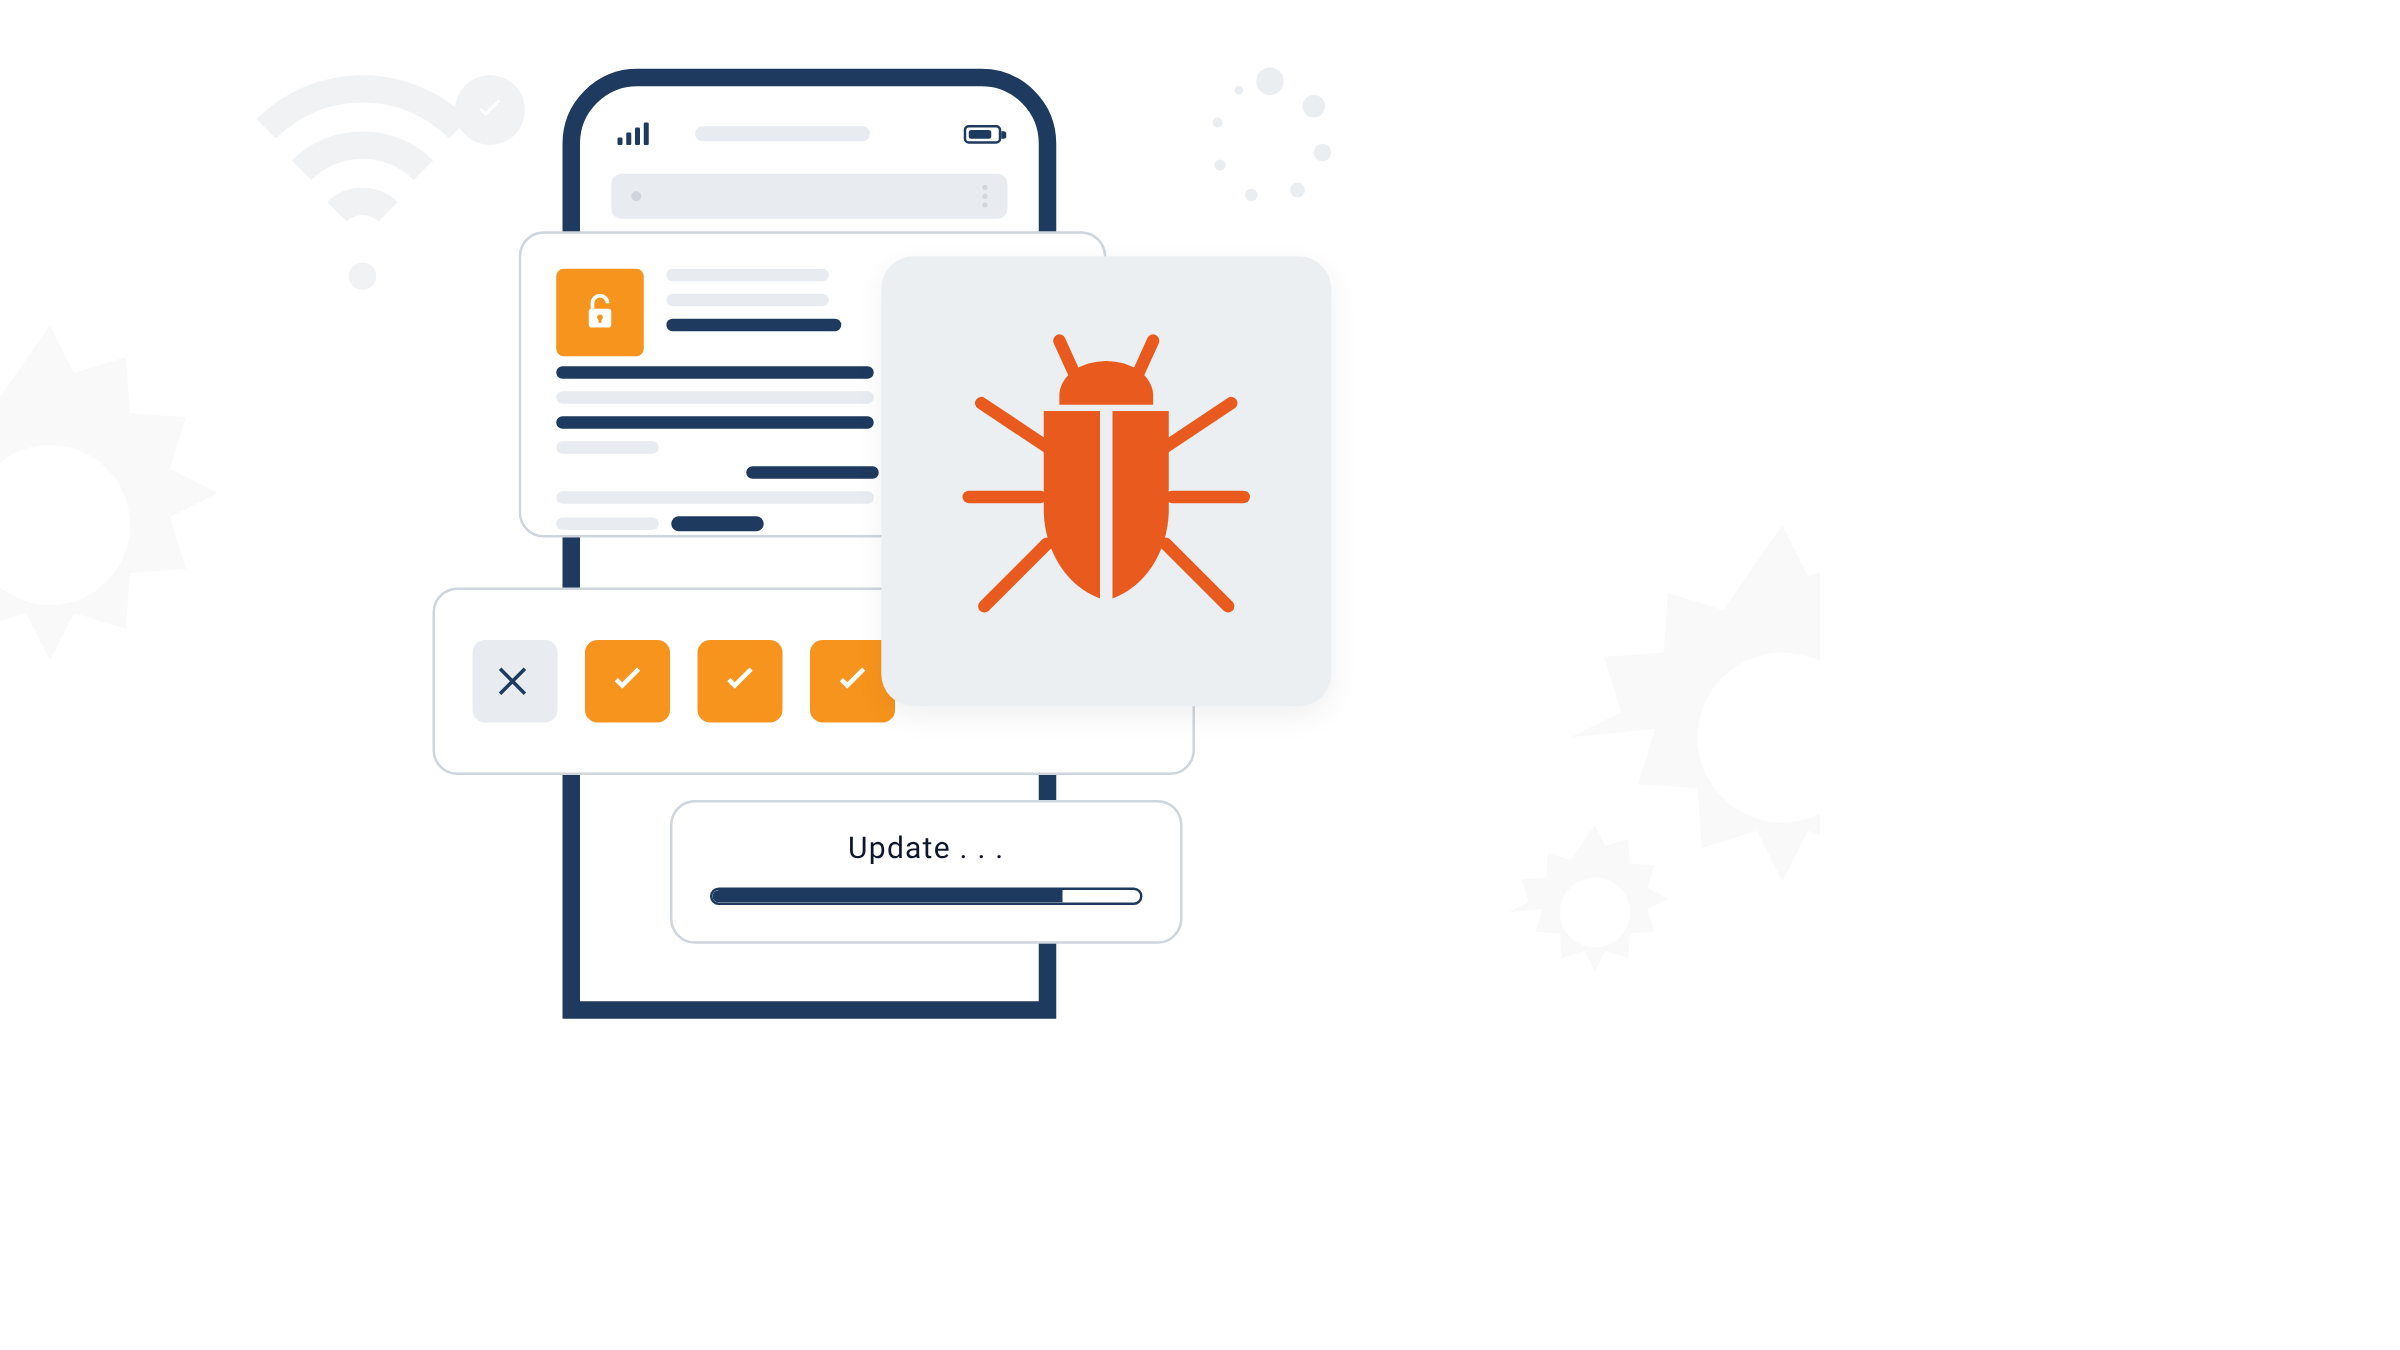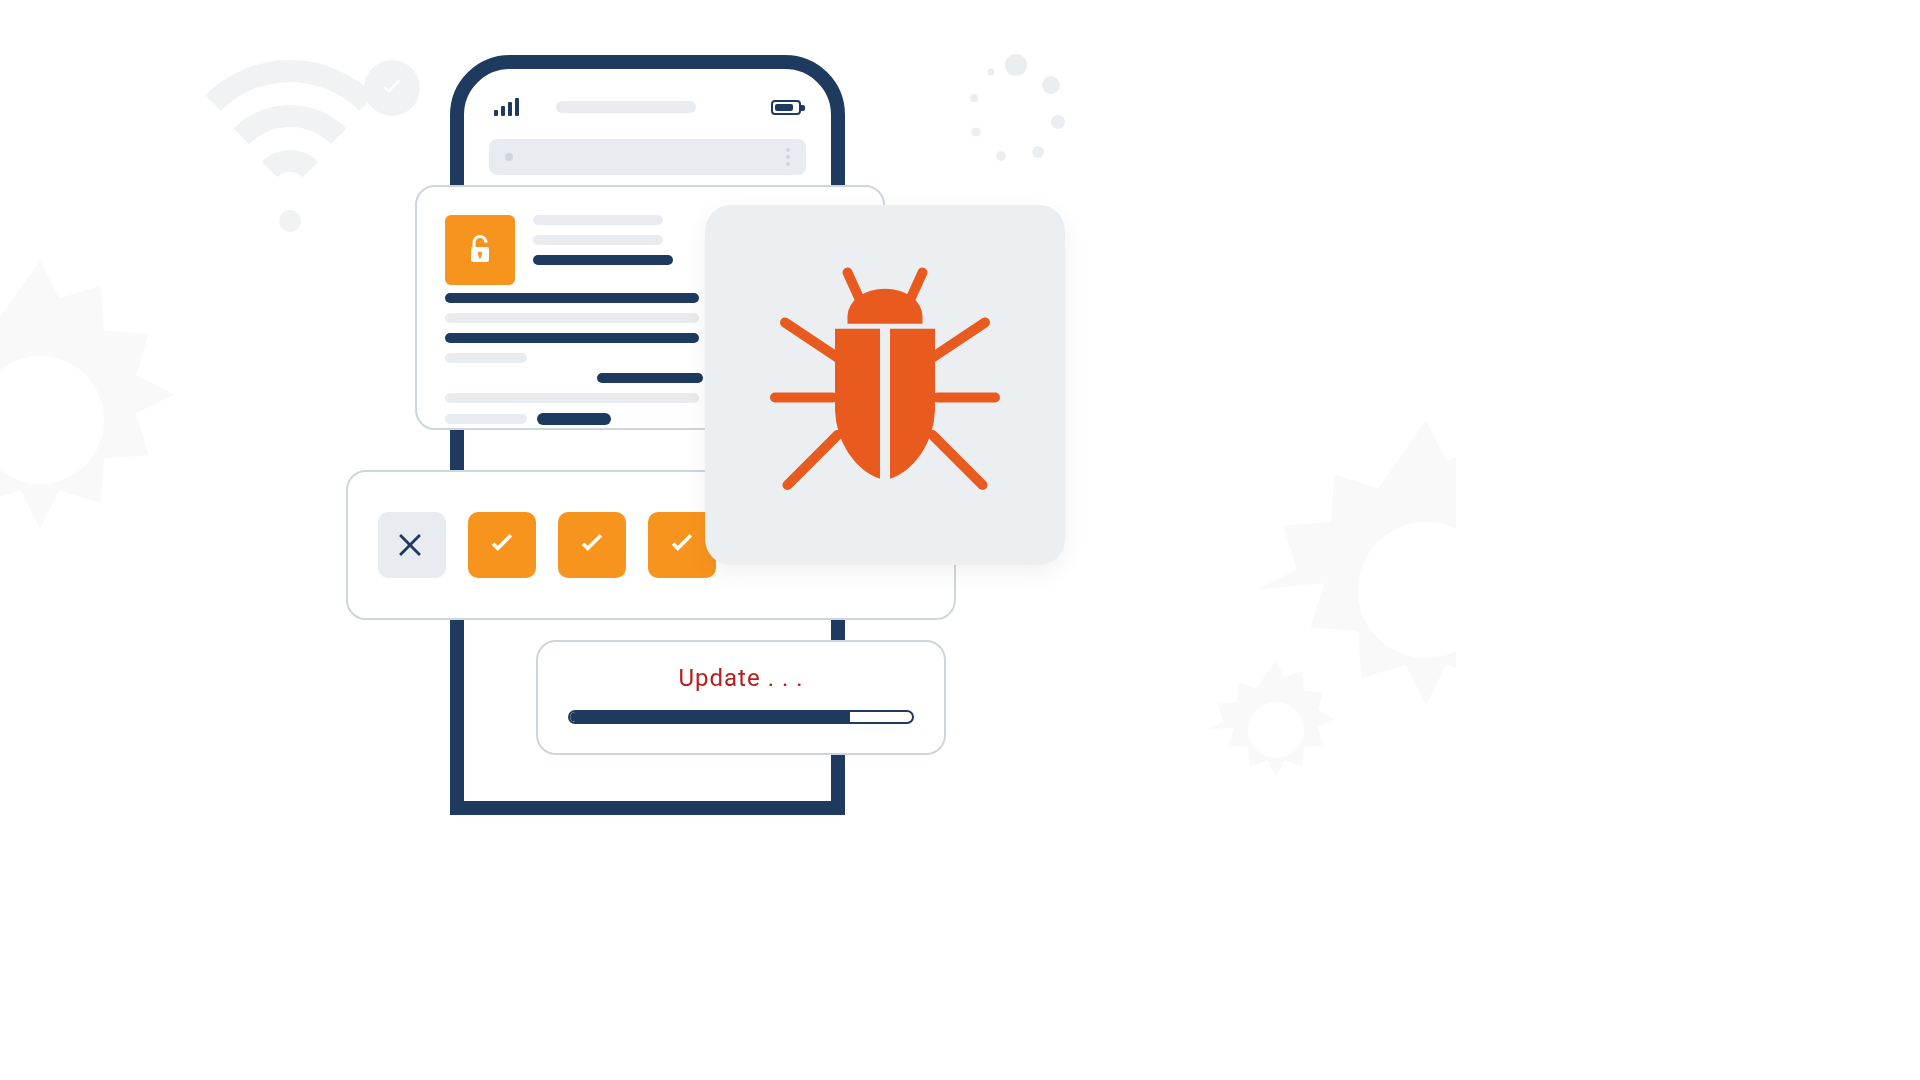--- a/index.html
+++ b/index.html
@@ -211,21 +211,21 @@
     width: 410px;
     height: 115px;
     background: #fff;
     border: 2px solid #cfd5dc;
     border-radius: 20px;
     padding: 22px 30px 26px;
     display:flex; flex-direction:column; align-items:center; gap:18px;
   }
   .card-update .label {
     font-size: 24px;
-    color: #b91c1c;
+    color: #0f172a;
     letter-spacing: 1px;
     font-weight: 400;
   }
   .card-update .progress {
     width: 100%;
     height: 14px;
     border: 2px solid #1f3a5f;
     border-radius: 8px;
     overflow: hidden;
   }

